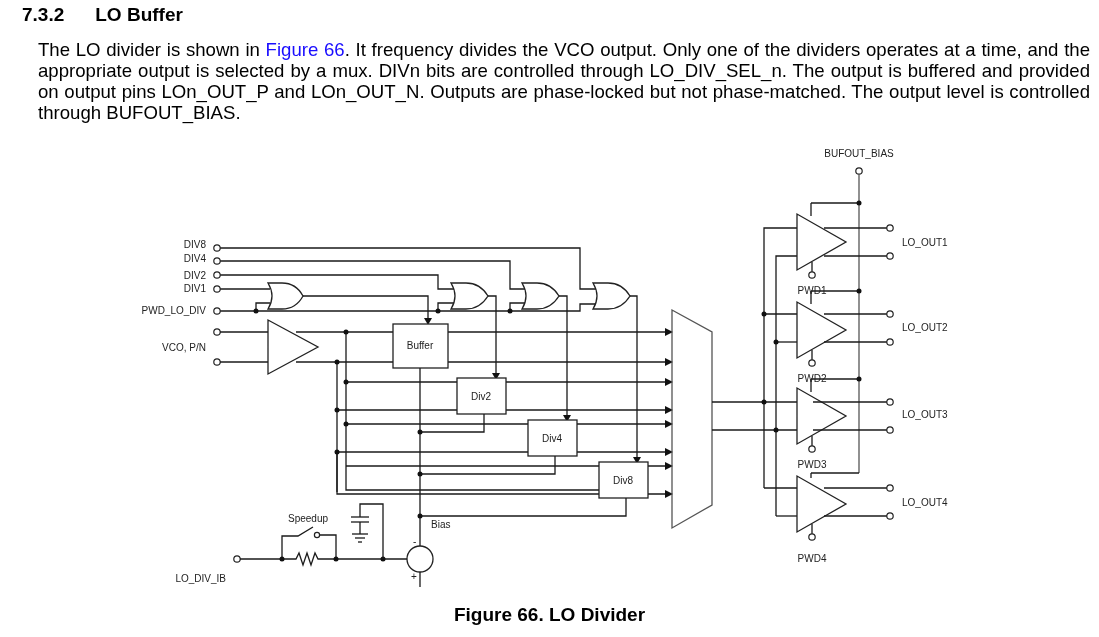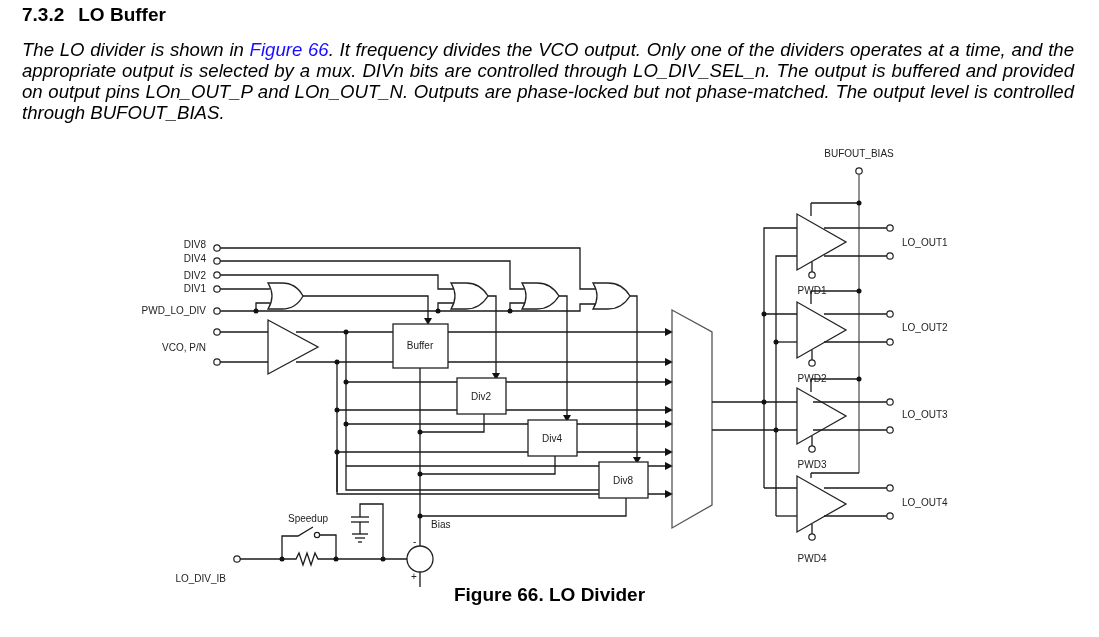--- a/index.html
+++ b/index.html
@@ -1,21 +1,21 @@
 <!DOCTYPE html>
 <html><head>
 <meta charset="utf-8">
 <style>
   html,body{margin:0;padding:0;background:#fff;}
   body{width:1099px;height:637px;position:relative;overflow:hidden;font-family:"Liberation Sans",sans-serif;color:#000;}
   .heading{position:absolute;left:22px;top:4px;font-size:19px;font-weight:bold;letter-spacing:0;}
-  .heading .num{margin-right:14px;}
-  .para{position:absolute;left:22px;top:39px;width:1052px;font-size:18.6px;line-height:21px;text-align:justify;font-style:italic;}
+  .heading .num{margin-right:31px;}
+  .para{position:absolute;left:38px;top:39px;width:1052px;font-size:18.6px;line-height:21px;text-align:justify;}
   .para a{color:#1a0dff;text-decoration:none;}
-  .caption{position:absolute;left:0;width:1099px;top:584px;text-align:center;font-size:19px;font-weight:bold;}
+  .caption{position:absolute;left:0;width:1099px;top:604px;text-align:center;font-size:19px;font-weight:bold;}
   svg{position:absolute;left:0;top:0;}
   .lbl{font-family:"Liberation Sans",sans-serif;font-size:10px;fill:#222;}
   .w{stroke:#1a1a1a;stroke-width:1.3;fill:none;}
   .g{stroke:#555;stroke-width:1.3;fill:none;}
   .box{stroke:#222;stroke-width:1.3;fill:#fff;}
   .dot{fill:#111;}
   .pin{fill:#fff;stroke:#222;stroke-width:1.2;}
   .arr{fill:#111;}
 </style>
 </head>

